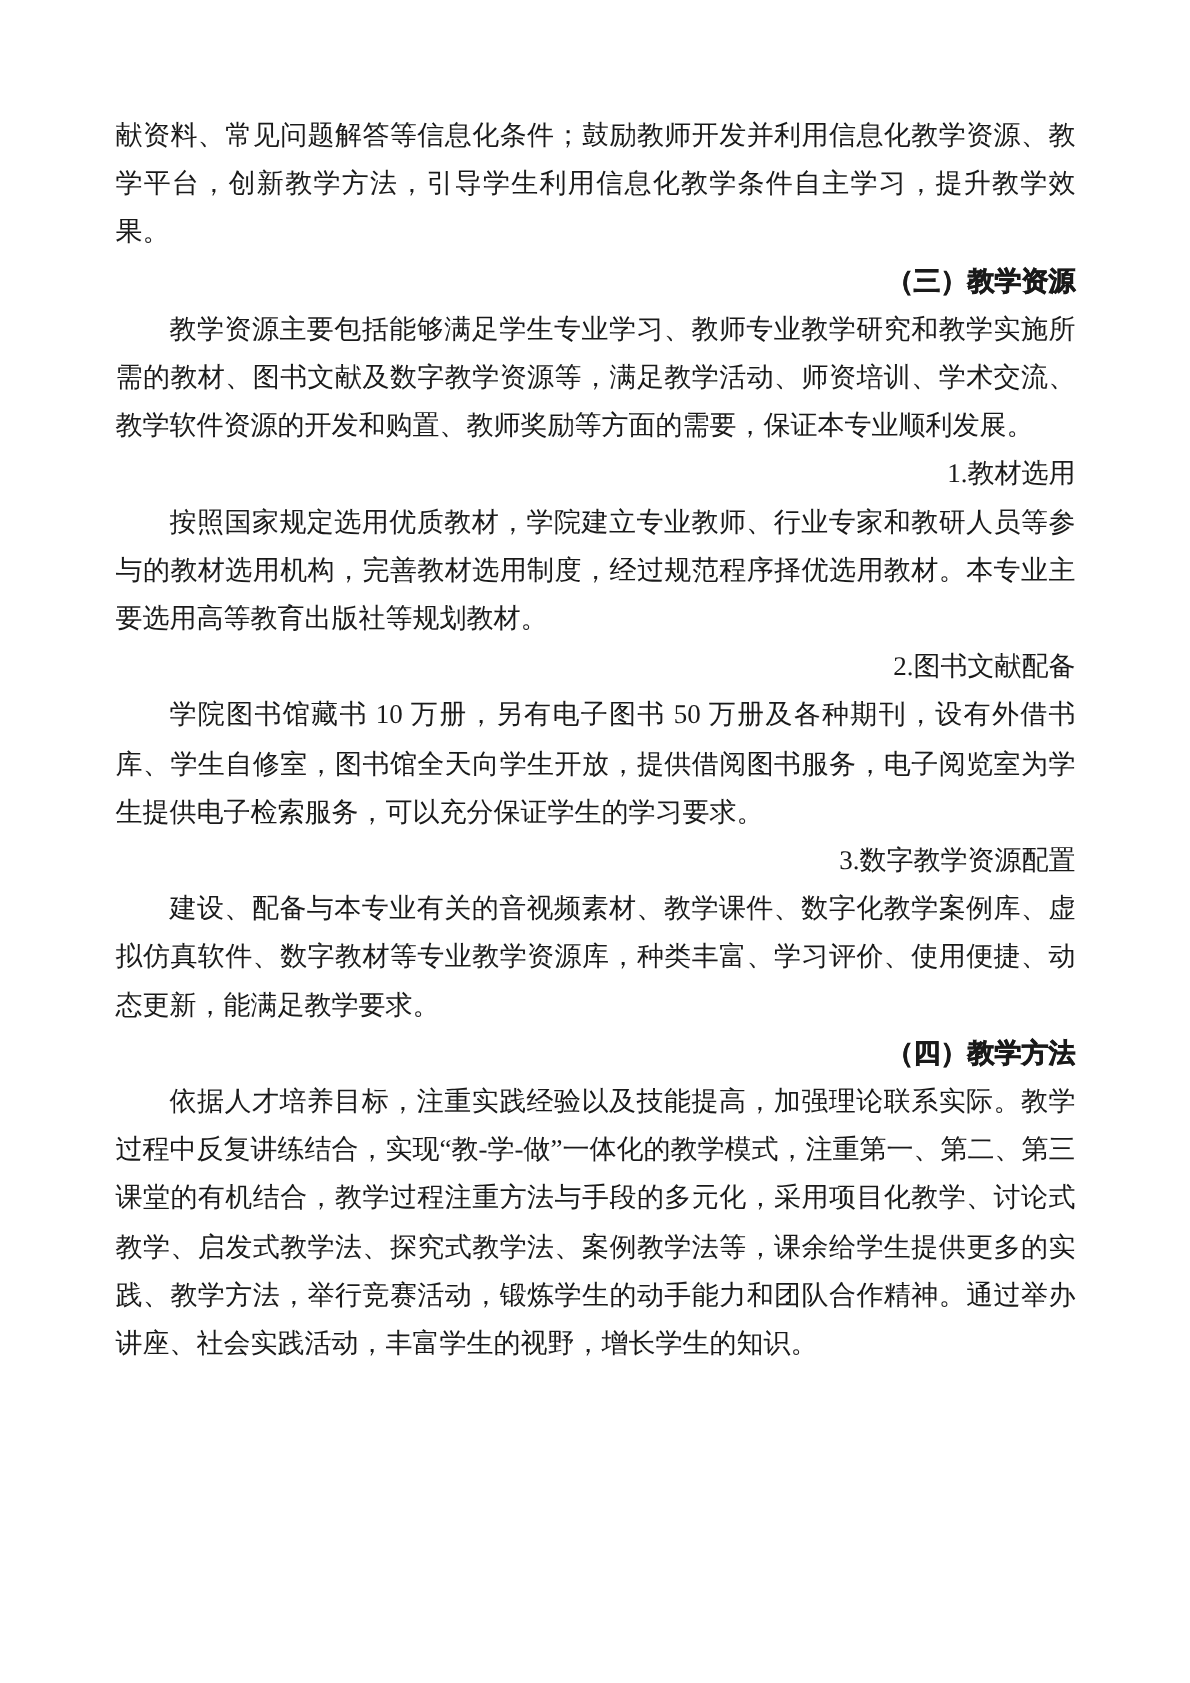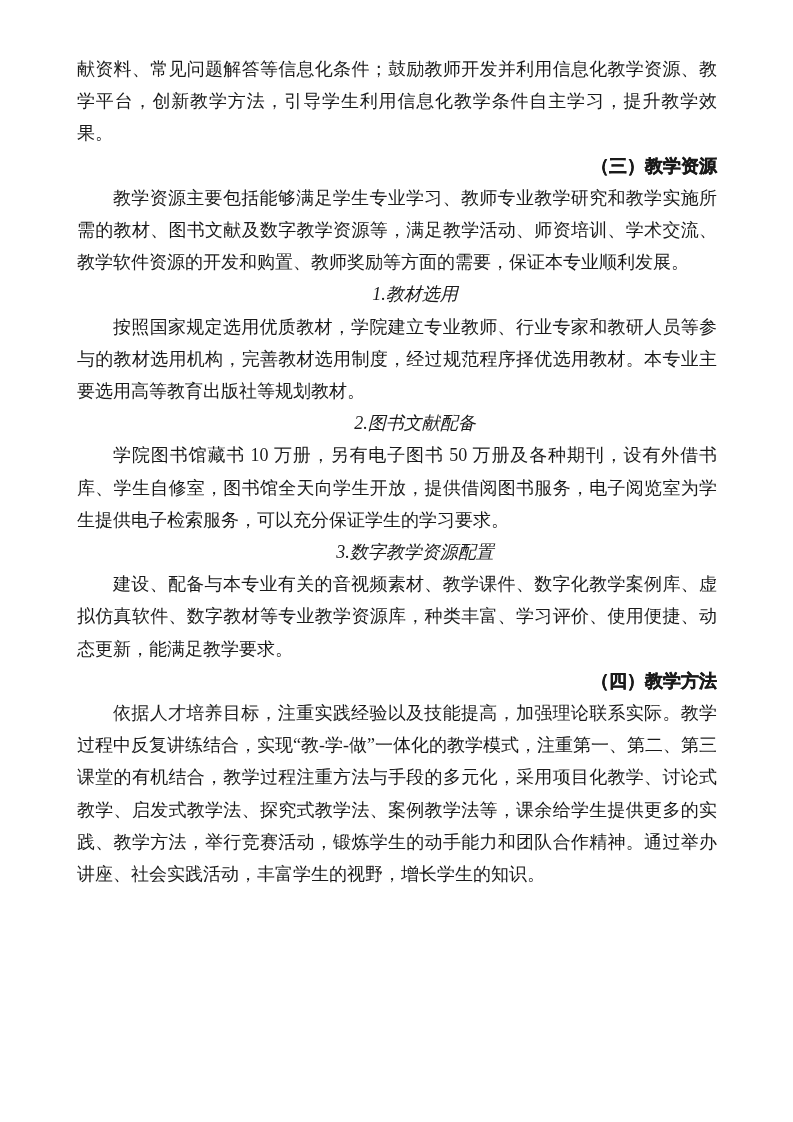--- a/index.html
+++ b/index.html
@@ -11,43 +11,42 @@
     width: 793px;
     height: 1122px;
     overflow: hidden;
     position: relative;
   }
   .page {
     box-sizing: border-box;
     width: 793px;
     height: 1122px;
     background: #ffffff;
-    padding: 53px 76px 0 77px;
+    padding: 74px 76px 0 77px;
     font-family: "Liberation Serif", "DejaVu Serif", serif;
     font-size: 18px;
     line-height: 32.2px;
     color: #1a1a1a;
   }
   .doc p {
     margin: 0;
     text-align: justify;
     text-justify: inter-ideograph;
     word-break: normal;
   }
   .doc p.continuation {
     text-indent: 0;
   }
   .doc p.paragraph {
     text-indent: 2em;
   }
   .doc p.subheading {
     text-indent: 2em;
     font-weight: normal;
-    text-align: center;
-    font-style: italic;
+    text-align: right;
   }
   .doc p.heading {
     text-indent: 2em;
     font-weight: 700;
     text-align: right;
     -webkit-text-stroke: 0.4px #1a1a1a;
   }
 </style>
 </head>
 <body>

